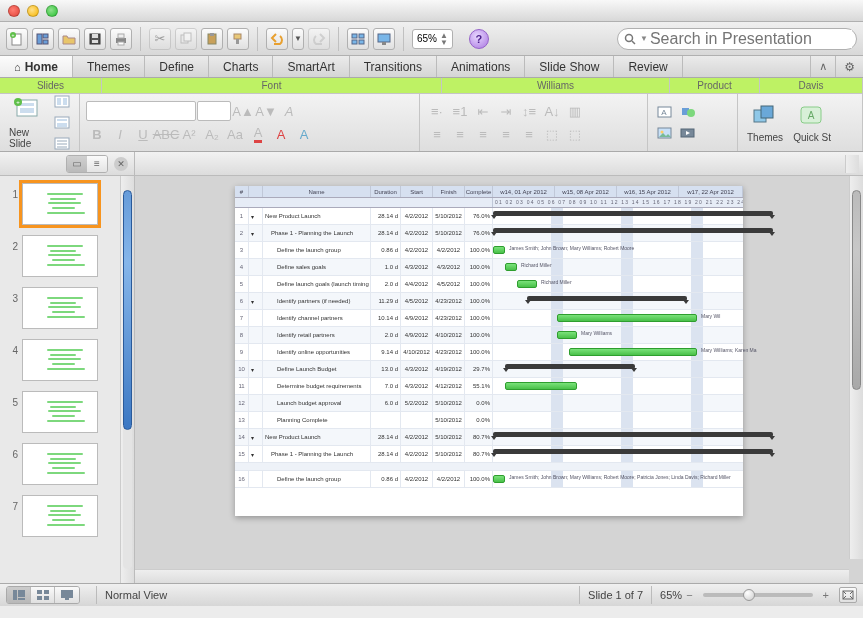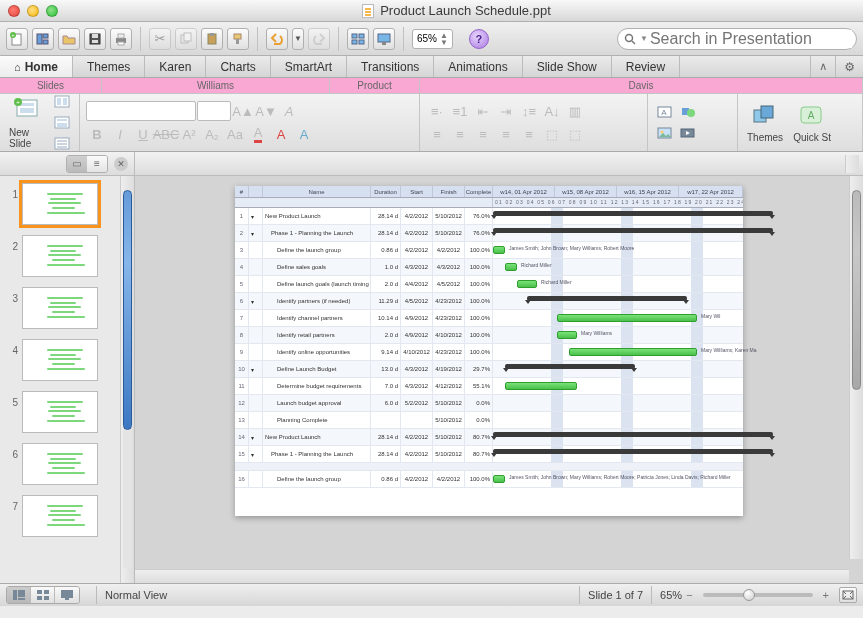--- a/index.html
+++ b/index.html
@@ -22,21 +22,21 @@
 .help-btn{width:20px;height:20px;border-radius:50%;background:radial-gradient(circle at 40% 35%,#e8d7ff,#a977e0);color:#4a1f8a;display:flex;align-items:center;justify-content:center;font-weight:bold;border:1px solid #9562c9;}
 .search-wrap{margin-left:auto;display:flex;align-items:center;height:22px;width:240px;background:#fff;border:1px solid #b0b0b0;border-radius:11px;padding:0 4px;}
 .search-wrap .mag{width:16px;height:16px;display:flex;align-items:center;justify-content:center;color:#666;}
 .search-wrap input{border:none;outline:none;flex:1;font-size:16px;color:#888;}
 .ribtabs{height:22px;background:linear-gradient(#ebebeb,#d5d5d5);display:flex;border-bottom:1px solid #aaa;}
 .ribtab{padding:0 14px;display:flex;align-items:center;border-right:1px solid #bbb;font-size:12px;color:#333;gap:4px;}
 .ribtab.home{background:linear-gradient(#fcfcfc,#ececec);font-weight:bold;}
 .ribtab .home-icon{font-size:11px;color:#444;}
 .ribtabs .spacer{flex:1;}
 .ribtabs .chev{padding:0 8px;display:flex;align-items:center;color:#666;border-left:1px solid #bbb;}
-.groupbar{height:16px;background:#f9a8d4;display:flex;border-bottom:1px solid #c5c5c5;font-size:10px;color:#666;}
+.groupbar{height:16px;background:#bef264;display:flex;border-bottom:1px solid #c5c5c5;font-size:10px;color:#666;}
 .grouplabel{border-right:1px solid #c5c5c5;display:flex;align-items:center;justify-content:center;}
 .ribbon{height:58px;background:linear-gradient(#f3f3f3,#dedede);display:flex;border-bottom:1px solid #aaa;}
 .rgroup{border-right:1px solid #c5c5c5;display:flex;align-items:center;padding:2px 6px;gap:4px;}
 .bigbtn{display:flex;flex-direction:column;align-items:center;justify-content:center;font-size:10px;color:#444;gap:2px;padding:0 3px;}
 .bigbtn .icosvg{width:28px;height:28px;display:flex;align-items:center;justify-content:center;}
 .minibtn{width:22px;height:20px;border:1px solid transparent;border-radius:2px;display:flex;align-items:center;justify-content:center;color:#888;font-size:13px;}
 .minibtn.disabled{color:#bbb;}
 .stack{display:flex;flex-direction:column;gap:1px;}
 .row{display:flex;gap:1px;}
 .fontbox{width:110px;height:20px;border:1px solid #bbb;background:#fff;border-radius:2px;display:flex;align-items:center;padding:0 4px;color:#bbb;font-size:11px;}
@@ -96,24 +96,20 @@
 </style>
 </head>
 <body>
 
 <div class="titlebar">
   <div class="traffic">
     <div class="tlight r"></div>
     <div class="tlight y"></div>
     <div class="tlight g"></div>
   </div>
-  <div class="titlewrap">
-    <span class="doc-icon"></span>
-    <span>Product Launch Schedule.ppt</span>
-  </div>
 </div>
 
 <div class="toolbar1">
   <div class="tbtn">
       <svg width="14" height="14">
         <rect x="2" y="2" width="9" height="11" fill="#fff" stroke="#888"></rect>
         <circle cx="3" cy="3" r="3" fill="#5fbf4a"></circle>
         <text x="3" y="5" font-size="5" fill="#fff" text-anchor="middle">+</text>
       </svg>
     </div>
@@ -213,21 +209,21 @@
 
 <div class="ribtabs">
   <div class="ribtab home">
       <span class="home-icon">⌂</span>
       <span>Home</span>
     </div>
   <div class="ribtab">
       <span>Themes</span>
     </div>
   <div class="ribtab">
-      <span>Karen</span>
+      <span>Define</span>
     </div>
   <div class="ribtab">
       <span>Charts</span>
     </div>
   <div class="ribtab">
       <span>SmartArt</span>
     </div>
   <div class="ribtab">
       <span>Transitions</span>
     </div>
@@ -240,20 +236,21 @@
   <div class="ribtab">
       <span>Review</span>
     </div>
   <div class="spacer"></div>
   <div class="chev">∧</div>
   <div class="chev" style="font-size:12px">⚙</div>
 </div>
 
 <div class="groupbar">
   <div class="grouplabel" style="width:102px">Slides</div>
+  <div class="grouplabel" style="width:340px">Font</div>
   <div class="grouplabel" style="width:228px">Williams</div>
   <div class="grouplabel" style="width:90px">Product</div>
   <div class="grouplabel" style="flex:1">Davis</div>
 </div>
 
 <div class="ribbon">
   <div class="rgroup" style="width:80px">
     <div class="bigbtn">
       <div class="icosvg">
           <svg width="28" height="26">

